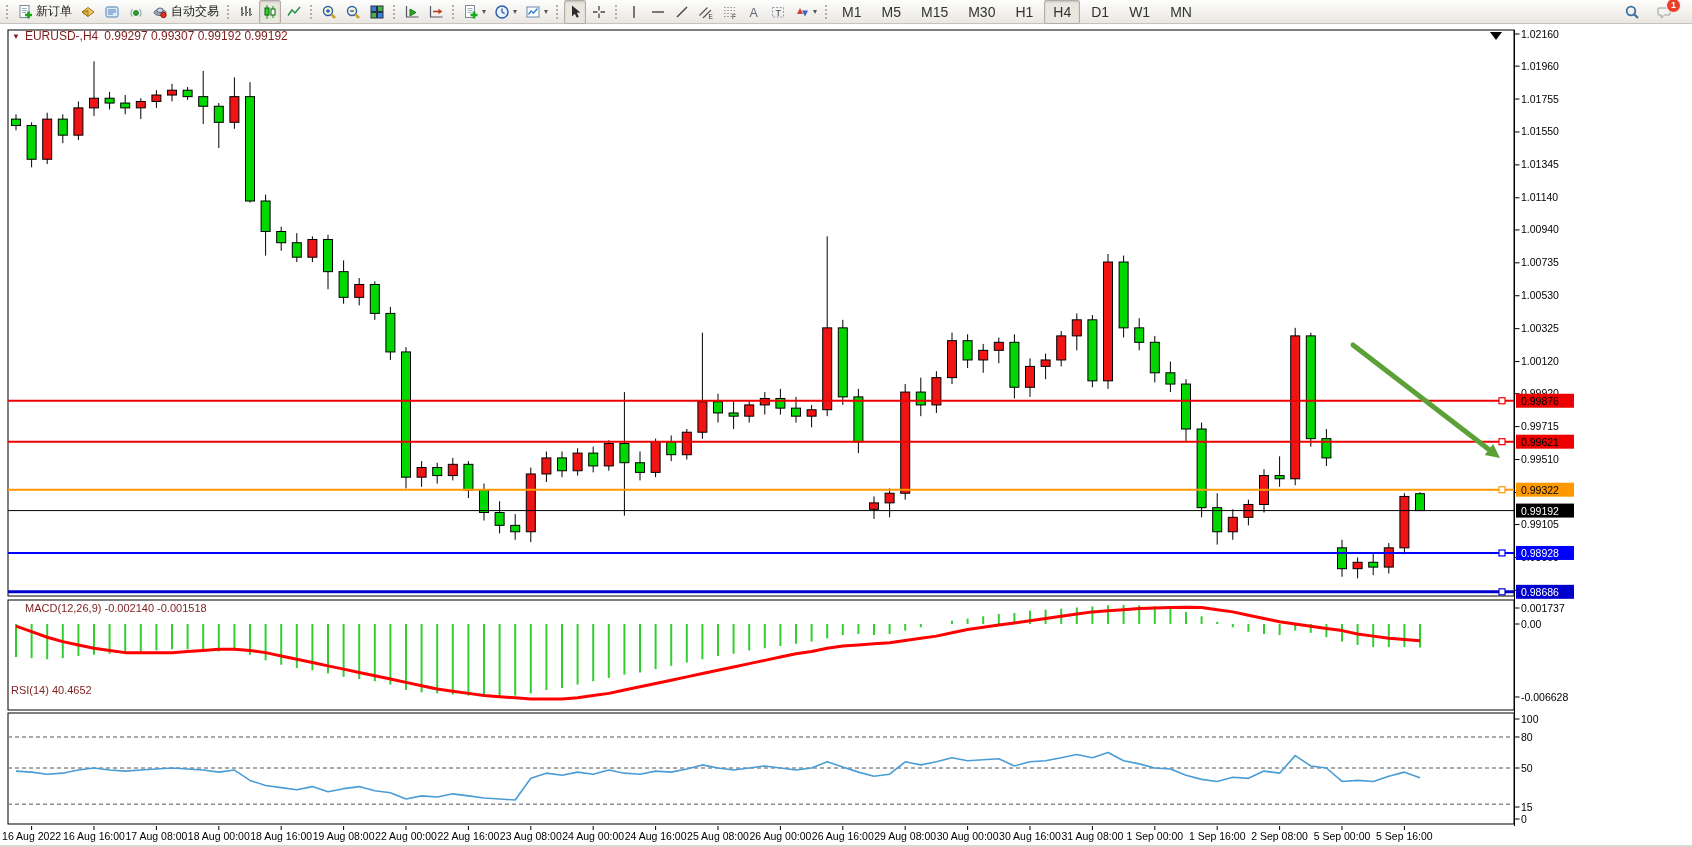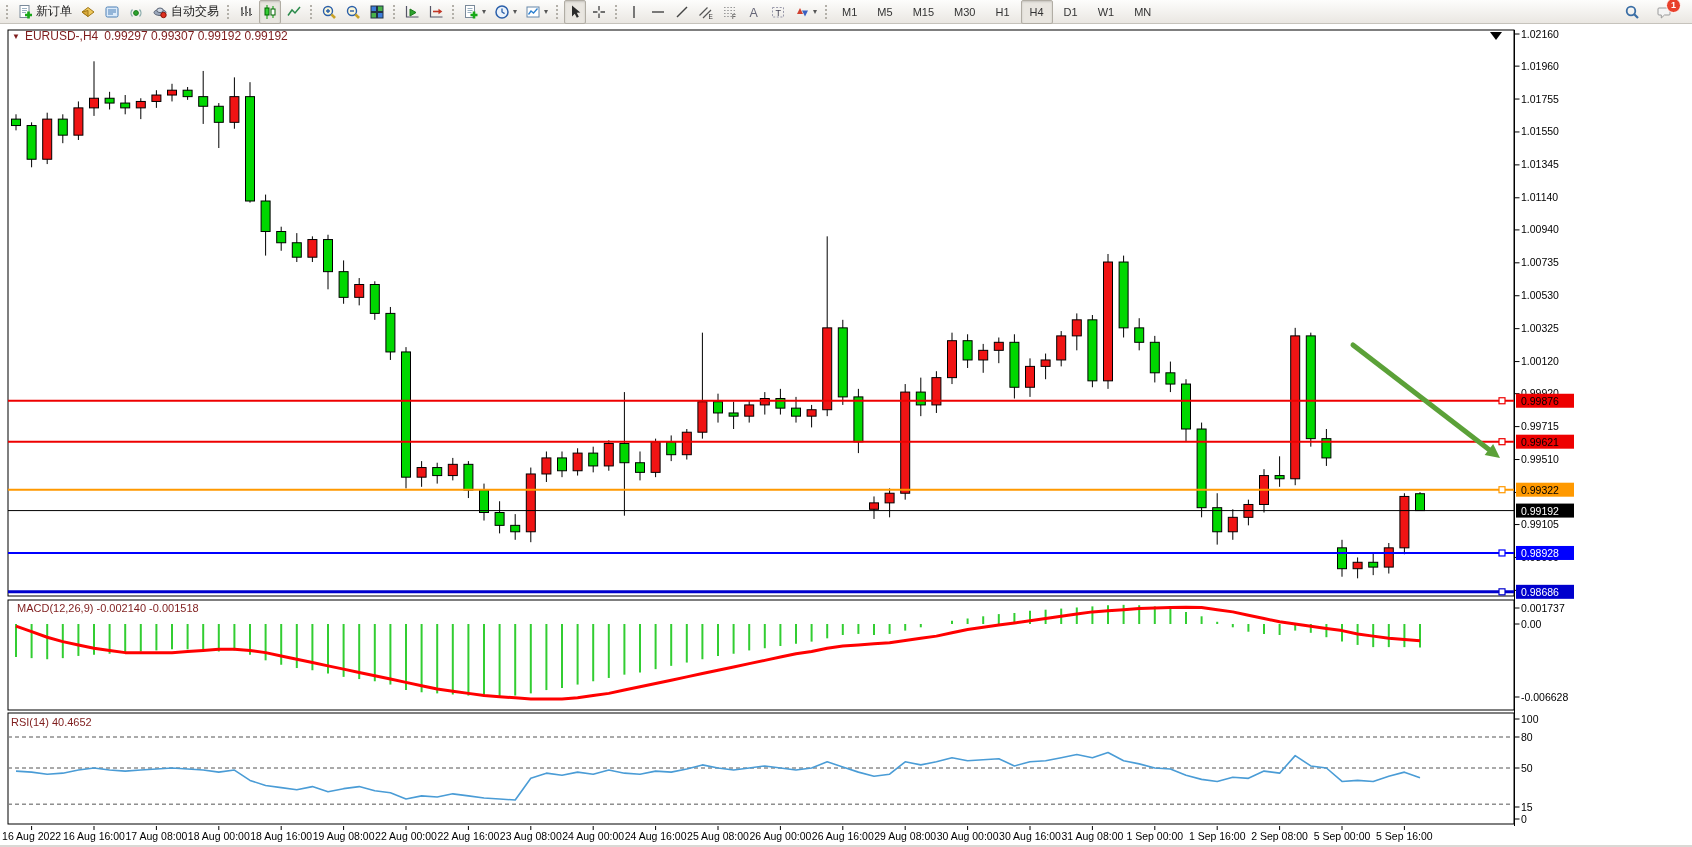--- a/index.html
+++ b/index.html
@@ -6,30 +6,30 @@
   body{width:1692px;height:847px;font-family:"Liberation Sans",sans-serif;background:#fff;overflow:hidden;position:relative}
   .toolbar{position:absolute;top:0;left:0;width:1692px;height:24px;background:linear-gradient(#fdfdfc,#ecroe);background:linear-gradient(#fdfdfc,#eae7e2);border-bottom:1px solid #c6c3bc;display:flex;align-items:center;padding:8px 2px;box-sizing:border-box;z-index:5}
   .tb-grip{width:4px;height:16px;margin:0 4px 0 3px;background-image:radial-gradient(#b3b0a9 1px,transparent 1.2px);background-size:4px 4px;flex:none}
   .tb-group{display:flex;align-items:center;flex:none}
   .tb-btn{display:inline-flex;align-items:center;height:20px;padding:1px 2px;margin:0 1px;border:1px solid transparent;border-radius:2px;position:relative}
   .tb-btn.active{background:#e9e6e0;border-color:#b1ada4;box-shadow:inset 0 1px 2px rgba(0,0,0,.15)}
   .tb-icon{width:16px;height:16px;display:inline-block}
   .tb-icon svg{display:block}
   .tb-text{font-size:12px;margin-left:3px;color:#1a1a1a;white-space:nowrap}
   .tb-caret{font-size:8px;color:#555;margin-left:3px}
-  .tb-tf{font-size:11px;color:#333;padding:1px 6px}
+  .tb-tf{font-size:14px;color:#333;padding:1px 6px}
   .tb-right{margin-left:auto;display:flex;align-items:center;gap:8px;padding-right:14px}
   .badge{position:absolute;top:-3px;right:-7px;background:#e8402b;color:#fff;border-radius:50%;width:13px;height:13px;font-size:9px;line-height:13px;text-align:center;font-weight:bold;border:1px solid #fff}
   #chart-svg{position:absolute;top:0;left:0;z-index:1}
   .overlay-label{position:absolute;font-size:11px;color:#7f1d1d;z-index:2;white-space:pre}
   #chart-title{left:12px;top:29px;font-size:12px}
   #chart-title .menu-tri{font-size:8px;margin-right:5px;vertical-align:1px}
   #chart-title span{margin-right:6px}
-  #macd-label{left:17px;top:602px}
-  #rsi-label{left:11px;top:716px}
+  #macd-label{left:25px;top:602px}
+  #rsi-label{left:11px;top:684px}
 </style>
 </head>
 <body>
 
 <div class="toolbar">
   <div id="tb-groups" style="display:flex;align-items:center">
       <div class="tb-grip"></div>
       <div class="tb-group">
         <div class="tb-btn">
           <span class="tb-icon">

